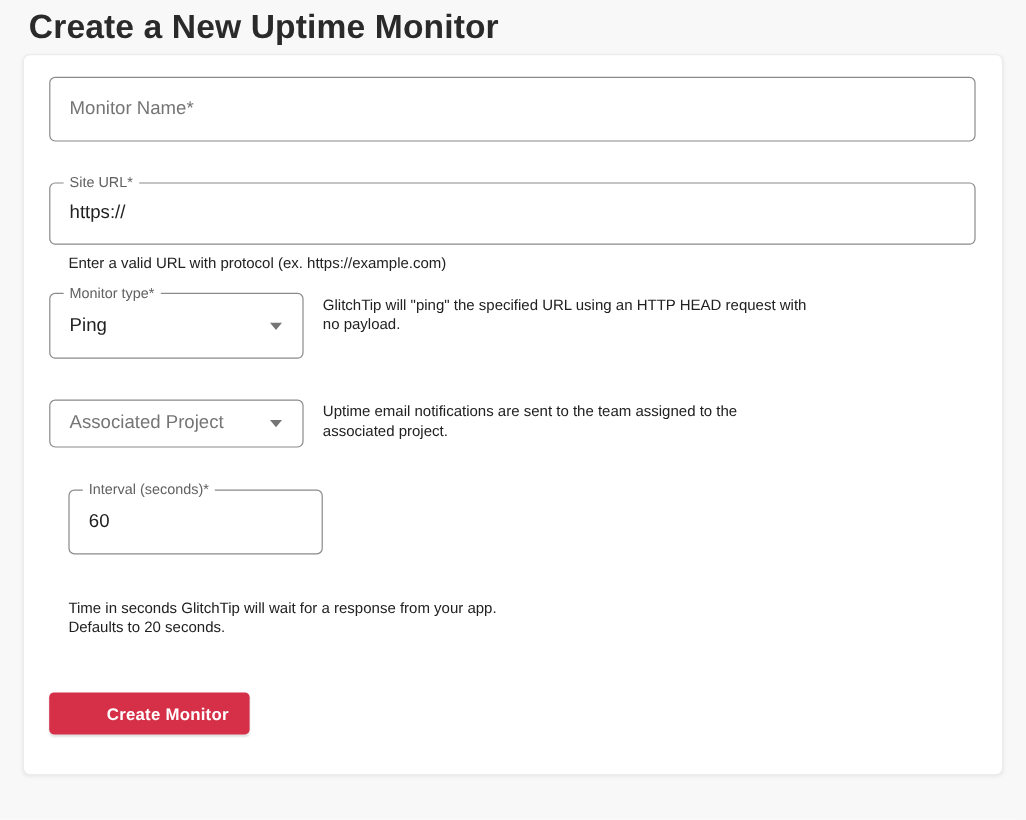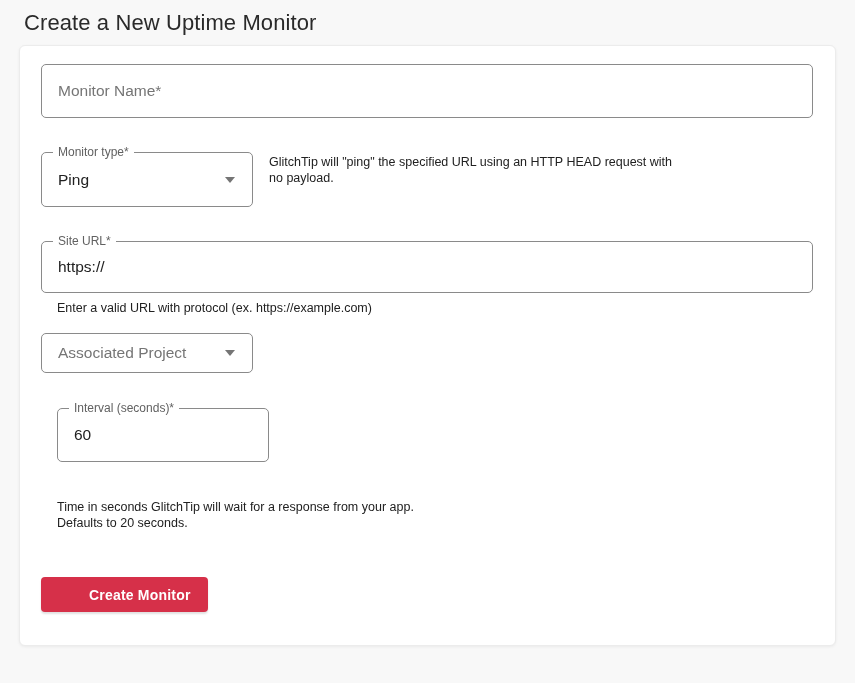--- a/index.html
+++ b/index.html
@@ -7,23 +7,23 @@
     margin: 0;
     padding: 0;
     background: #f8f8f8;
     font-family: "Liberation Sans", sans-serif;
     color: #212121;
     width: 855px;
     height: 683px;
   }
   .page-title {
     margin: 10px 0 5px 24px;
-    font-size: 22px;
+    font-size: 28px;
     line-height: 26px;
-    font-weight: 400;
+    font-weight: 700;
     color: #2a2a2a;
     letter-spacing: 0.1px;
   }
   .card {
     margin: 9px 19px 0 19px;
     background: #ffffff;
     border: 1px solid #ececec;
     border-radius: 6px;
     box-shadow: 0 1px 3px rgba(0,0,0,0.06);
     padding: 18px 22px 33px 21px;
@@ -137,44 +137,45 @@
 <div class="card">
 
   
   <div class="row row-name">
     <div class="field full h54">
       <input type="text" placeholder="Monitor Name*" style="">
     </div>
   </div>
 
   
+  <div class="row row-url">
+    <div class="field full h52">
+      <span class="notch">Site URL*</span>
+      <input type="text" value="https://" style="">
+    </div>
+    <p class="hint">Enter a valid URL with protocol (ex. https://example.com)</p>
+  </div>
+
+  
   <div class="row flex row-type">
     <div class="field small h55 select-box">
       <span class="notch">Monitor type*</span>
       <span class="select-value">Ping</span>
       <span class="arrow"></span>
     </div>
     <p class="help">GlitchTip will "ping" the specified URL using an HTTP HEAD request with no payload.</p>
   </div>
 
   
-  <div class="row row-url">
-    <div class="field full h52">
-      <span class="notch">Site URL*</span>
-      <input type="text" value="https://" style="">
-    </div>
-    <p class="hint">Enter a valid URL with protocol (ex. https://example.com)</p>
-  </div>
-
-  
   <div class="row flex row-project">
     <div class="field small h50 select-box">
       <span class="select-value placeholder">Associated Project</span>
       <span class="arrow"></span>
     </div>
+    <p class="help">Uptime email notifications are sent to the team assigned to the associated project.</p>
   </div>
 
   
   <div class="row row-interval">
     <div class="field small h54">
       <span class="notch">Interval (seconds)*</span>
       <input type="text" value="60" style="">
     </div>
   </div>
 

